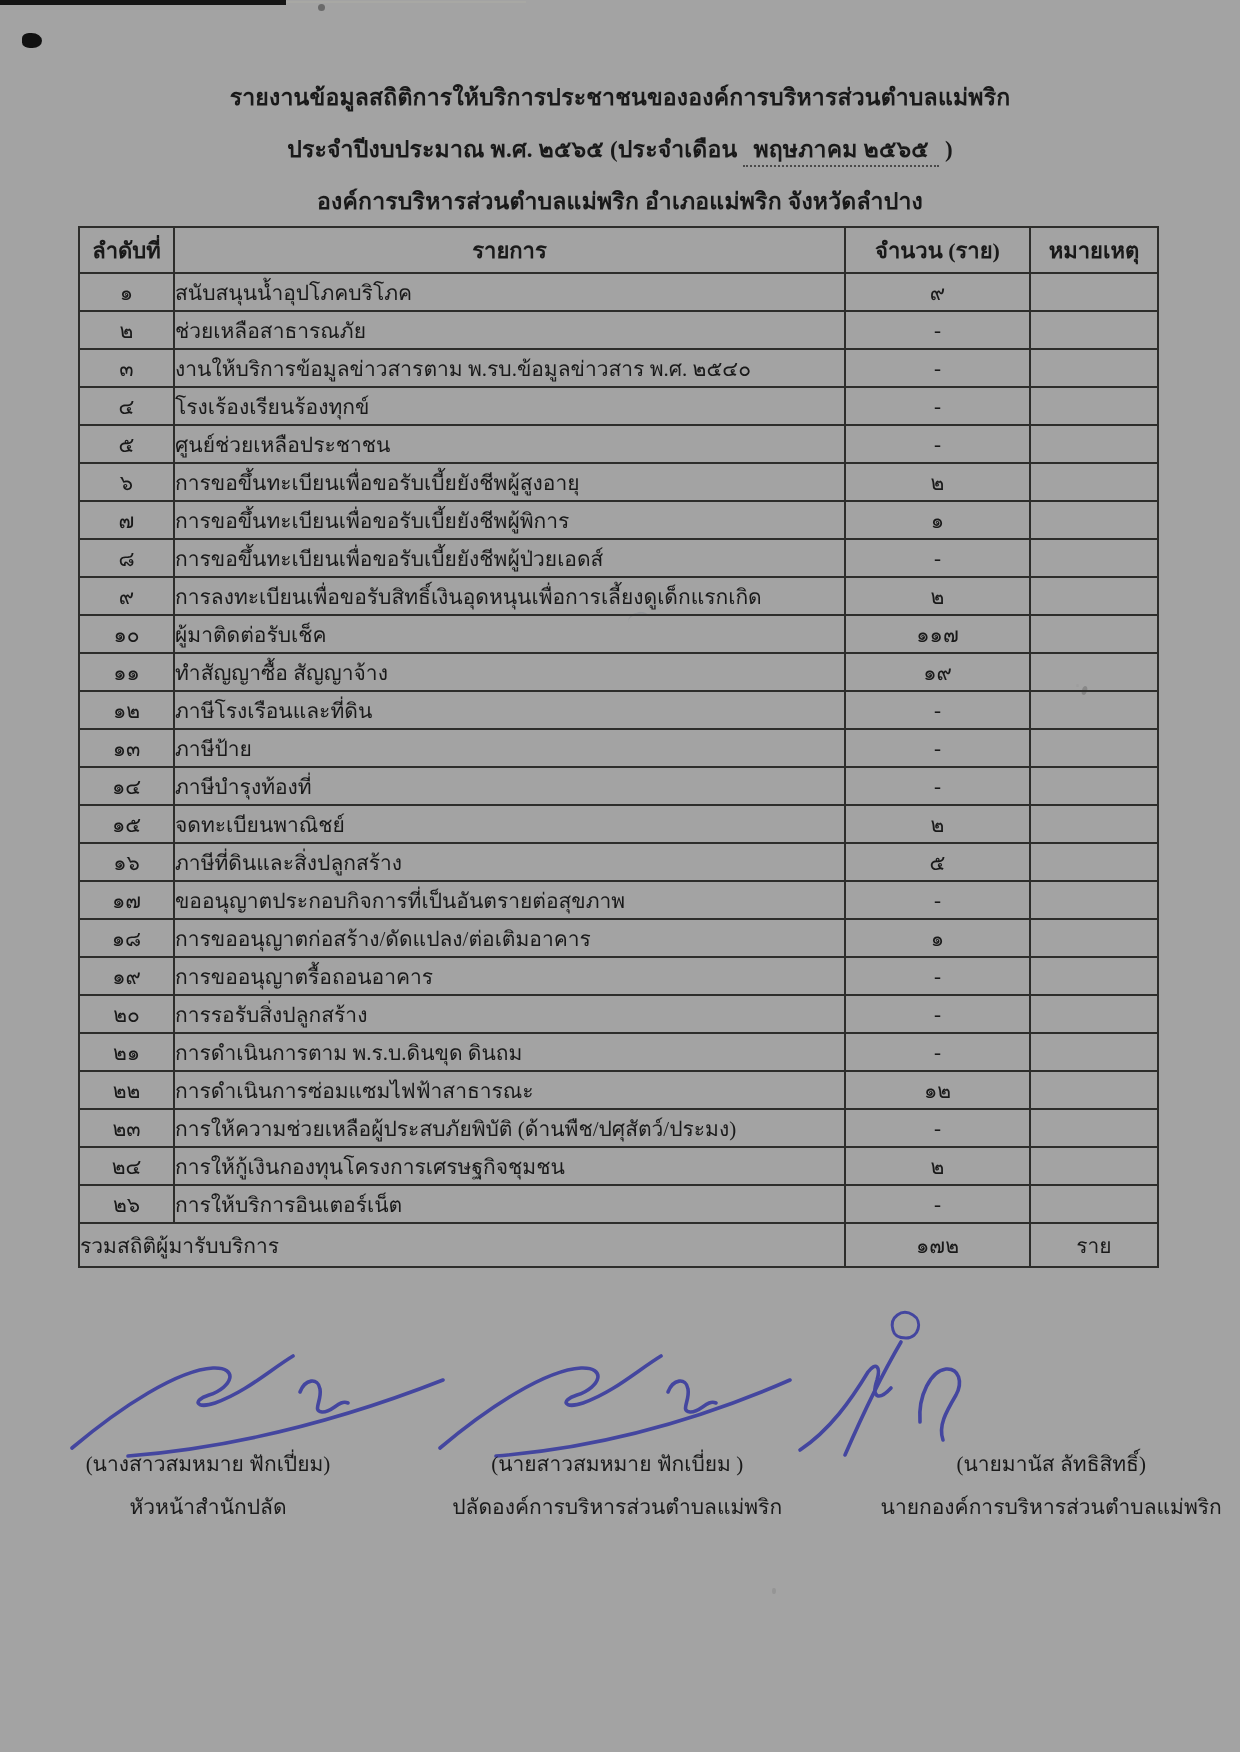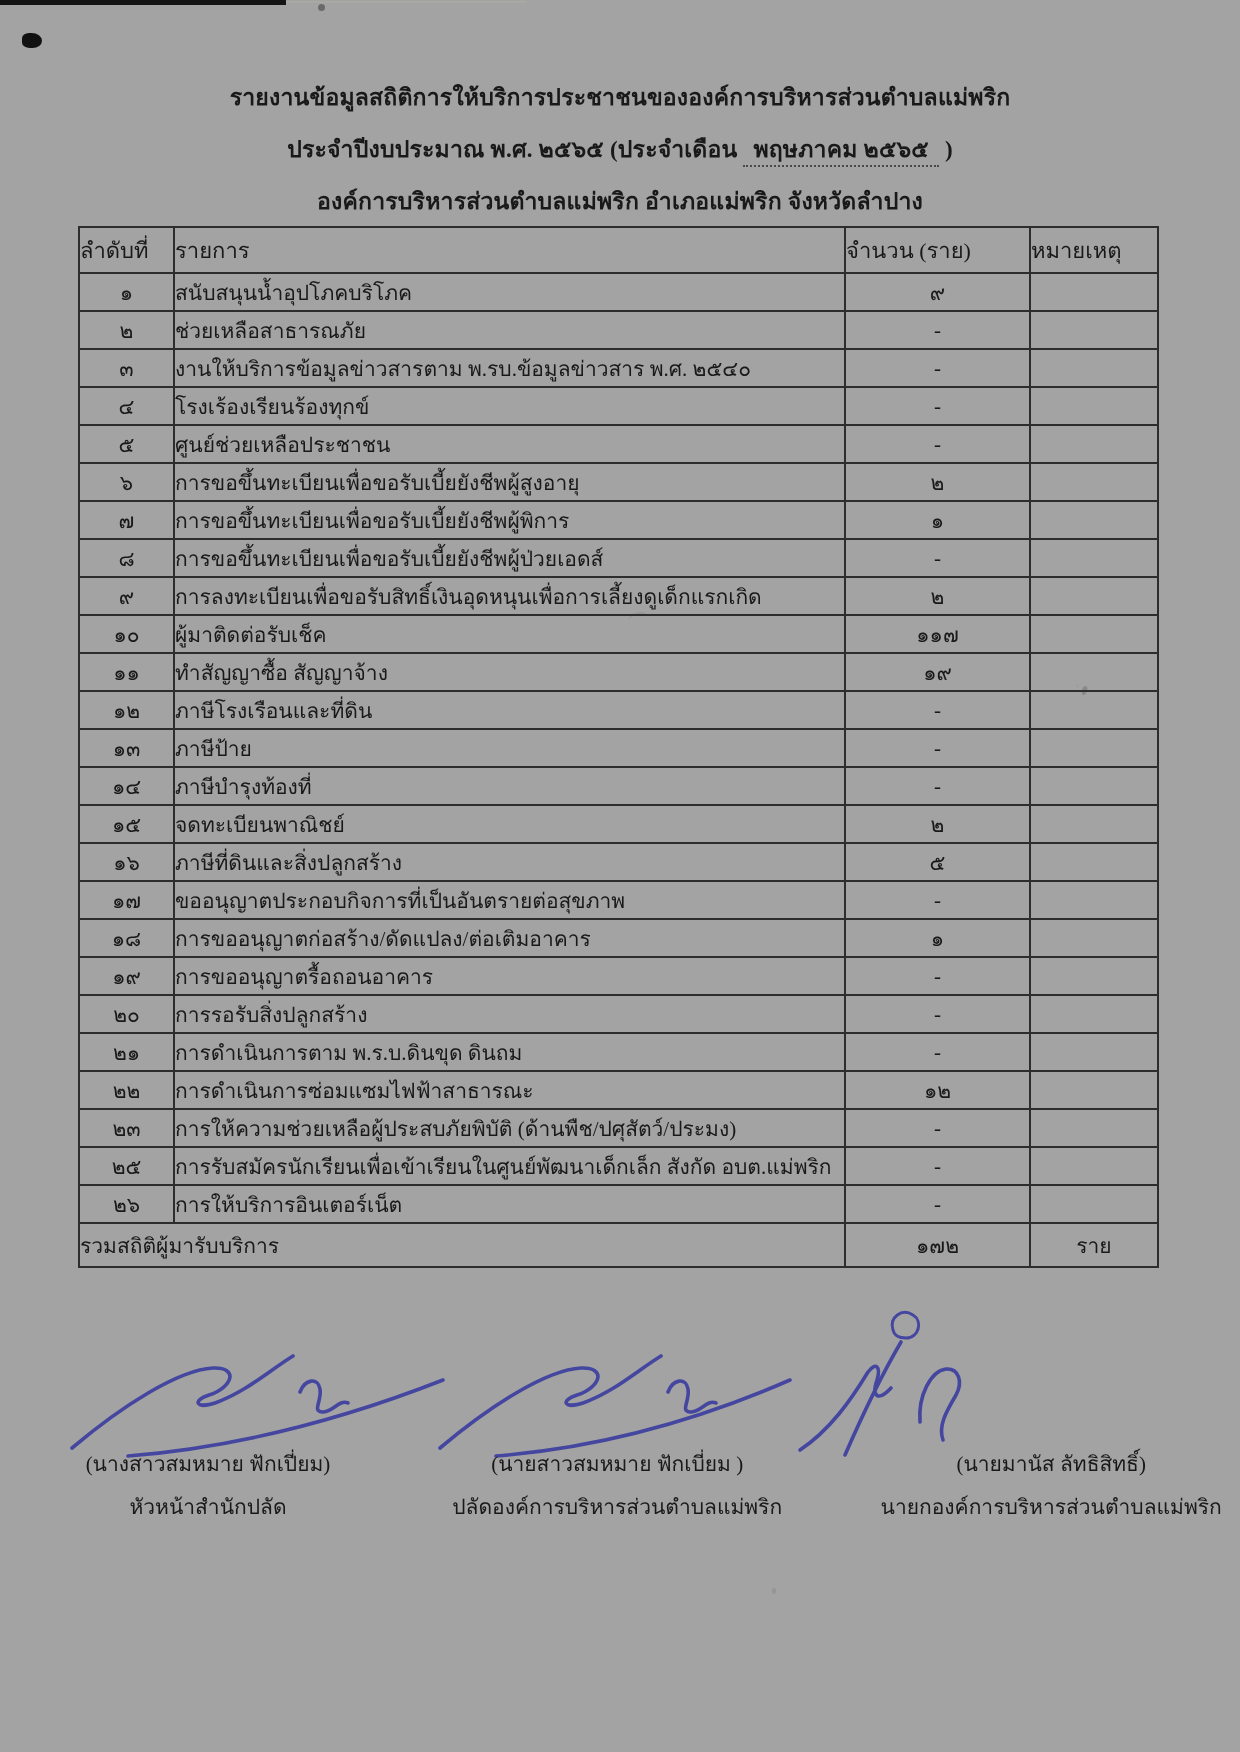--- a/index.html
+++ b/index.html
@@ -41,21 +41,21 @@
   table.stat col.c2{width:671px;}
   table.stat col.c3{width:185px;}
   table.stat col.c4{width:128px;}
   table.stat th, table.stat td{
     border:2px solid #2d2d2b;
     padding:0;
     font-size:21px;
     vertical-align:middle;
     overflow:hidden;
   }
-  table.stat thead th{height:44px;font-weight:normal;font-size:22px;text-align:left;}
+  table.stat thead th{height:44px;font-weight:bold;font-size:22px;text-align:center;}
   table.stat tbody td{height:36px;}
   td.num{text-align:center;font-size:20px;}
   td.item{text-align:left;padding-left:14px;}
   td.note{text-align:center;}
   tfoot td{height:42px;}
   td.total-label{text-align:left;padding-right:20px;font-size:22px;font-family:Liberation Mono, monospace;}
 
   
   .sig-ink{position:absolute;top:1300px;left:0;width:1240px;height:170px;}
   .sig-row{
@@ -241,23 +241,23 @@
           <td class="num">๑๒</td>
           <td class="note"></td>
         </tr>
         <tr>
           <td class="num">๒๓</td>
           <td class="item">การให้ความช่วยเหลือผู้ประสบภัยพิบัติ (ด้านพืช/ปศุสัตว์/ประมง)</td>
           <td class="num">-</td>
           <td class="note"></td>
         </tr>
         <tr>
-          <td class="num">๒๕</td>
-          <td class="item">การรับสมัครนักเรียนเพื่อเข้าเรียนในศูนย์พัฒนาเด็กเล็ก สังกัด อบต.แม่พริก</td>
-          <td class="num">-</td>
+          <td class="num">๒๔</td>
+          <td class="item">การให้กู้เงินกองทุนโครงการเศรษฐกิจชุมชน</td>
+          <td class="num">๒</td>
           <td class="note"></td>
         </tr>
         <tr>
           <td class="num">๒๖</td>
           <td class="item">การให้บริการอินเตอร์เน็ต</td>
           <td class="num">-</td>
           <td class="note"></td>
         </tr>
       </tbody>
     <tfoot>

